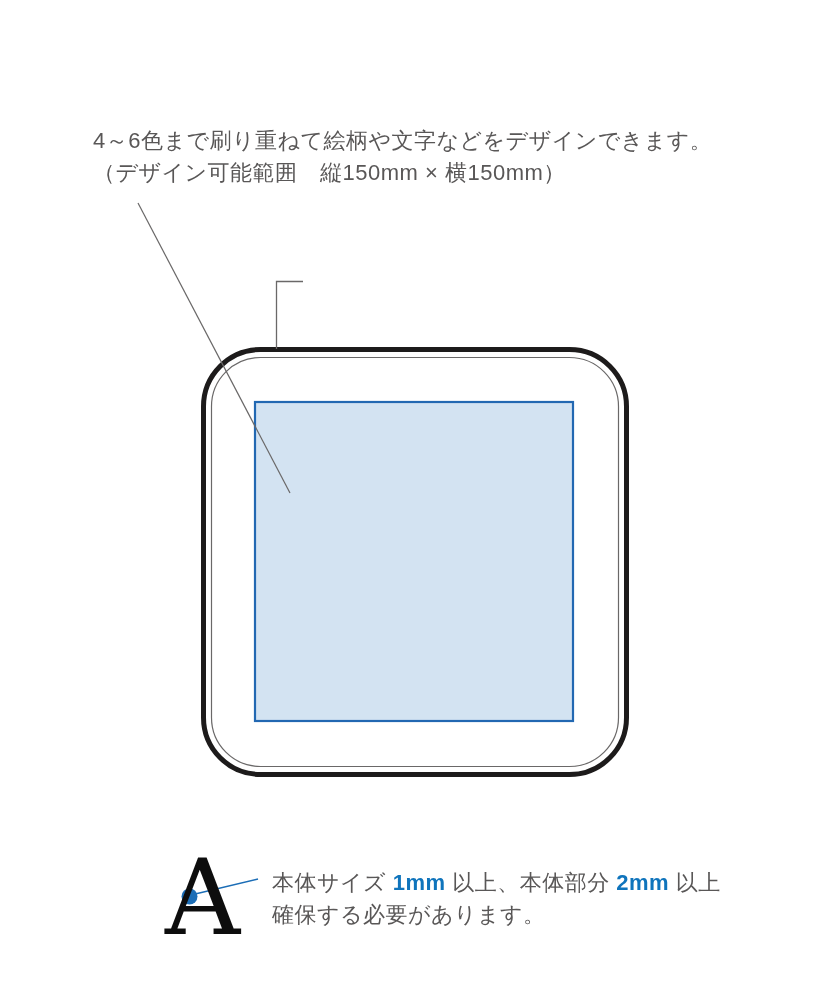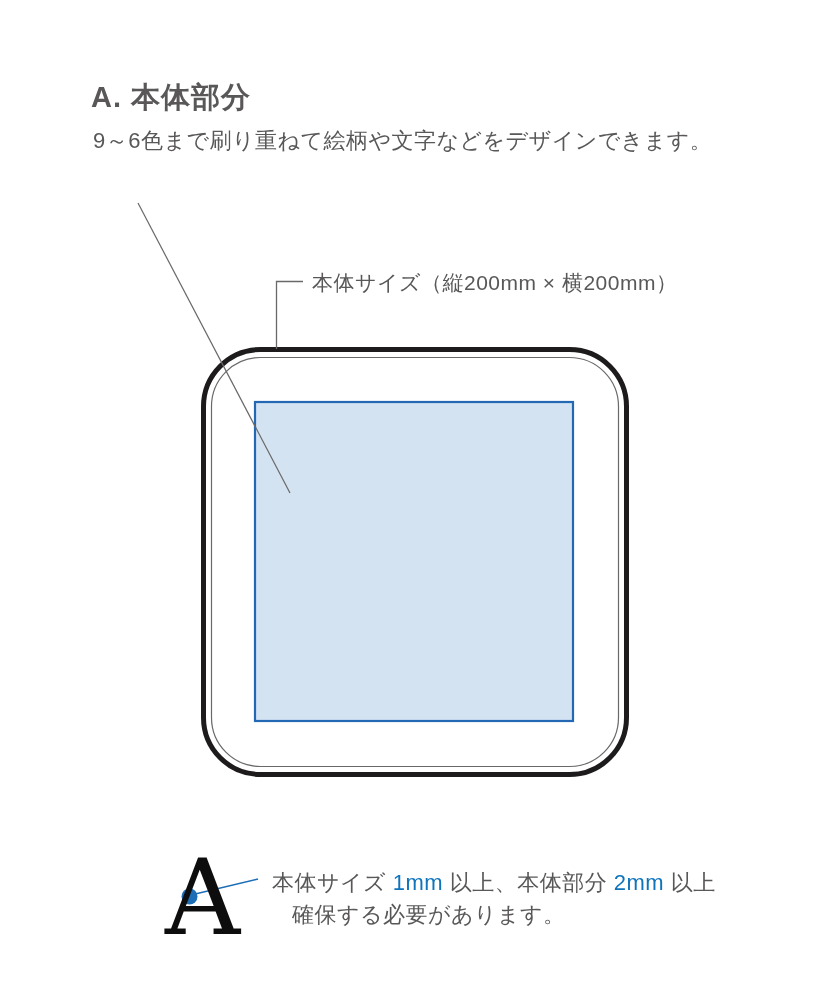--- a/index.html
+++ b/index.html
@@ -67,37 +67,36 @@
   .note-text {
     position: absolute;
     left: 272px;
     margin: 0;
     font-size: 22px;
     color: #595757;
     letter-spacing: 0.5px;
     white-space: nowrap;
   }
   .note-text.n1 { top: 868px; }
-  .note-text.n2 { top: 900px; margin-left: 20px; }
+  .note-text.n2 { top: 900px; }
   .accent {
     color: #0f74bc;
-    font-weight: normal;
+    font-weight: bold;
     text-align: center;
   }
 </style>
 </head>
 <body>
 
 <div class="canvas">
 
-  <h1 class="section-title">A. 本体部分</h1>
 
-  <p class="desc l1">9～6色まで刷り重ねて絵柄や文字などをデザインできます。</p>
+  <p class="desc l1">4～6色まで刷り重ねて絵柄や文字などをデザインできます。</p>
+  <p class="desc l2">（デザイン可能範囲　縦150mm × 横150mm）</p>
 
-  <div class="body-size-label">本体サイズ（縦200mm × 横200mm）</div>
 
   <svg class="diagram-svg" viewBox="0 0 828 982" xmlns="http://www.w3.org/2000/svg" aria-hidden="true">
 
     <rect x="203.5" y="349.5" width="423" height="425" rx="57" ry="57" fill="#ffffff" stroke="#1d1b1b" stroke-width="5"></rect>
 
     <rect x="211.5" y="357.5" width="407" height="409" rx="49" ry="49" fill="none" stroke="#6a6868" stroke-width="1.2"></rect>
 
     <rect x="255" y="402" width="318" height="319" fill="#d3e3f2" stroke="#2268b2" stroke-width="2.2"></rect>
 
     <line x1="138" y1="203" x2="290" y2="493" stroke="#6a6868" stroke-width="1.2"></line>

